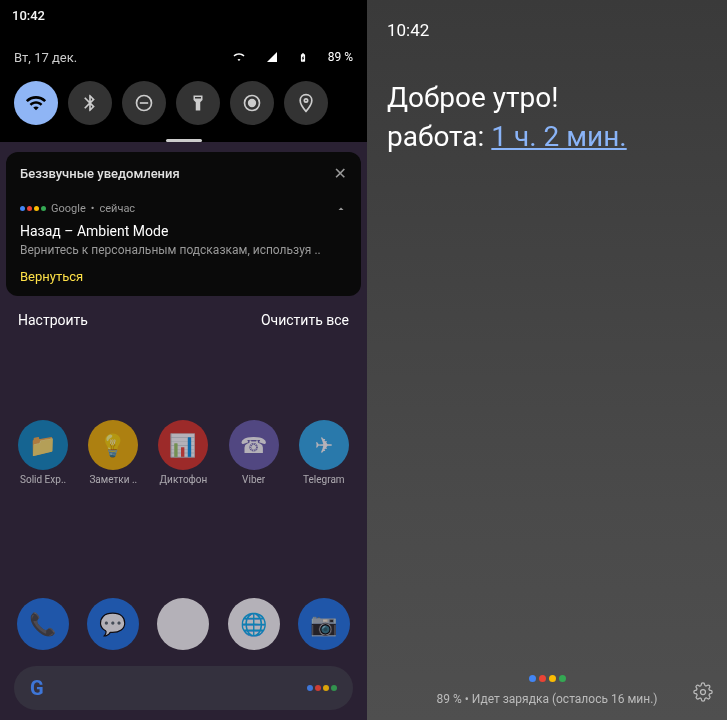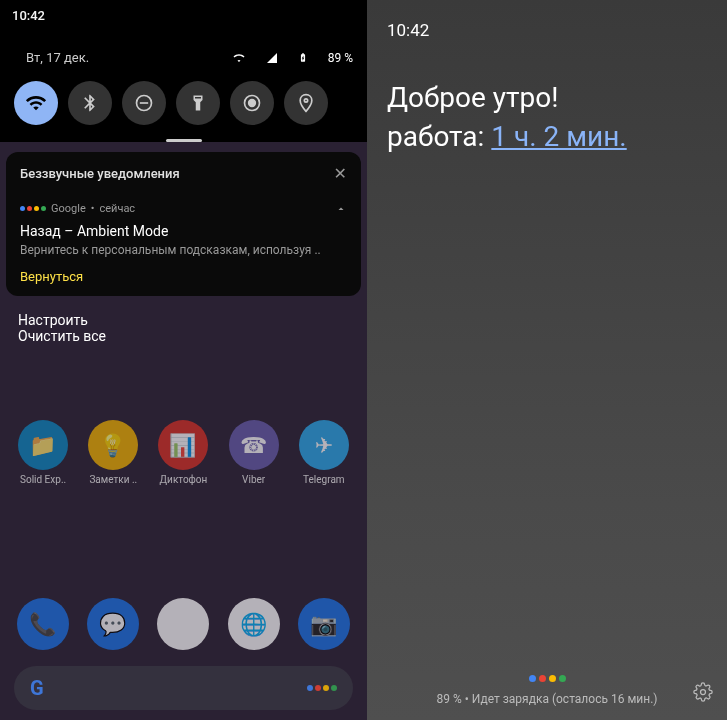--- a/index.html
+++ b/index.html
@@ -2,37 +2,37 @@
 <html><head>
   <meta charset="utf-8">
   <style>
     * { margin: 0; padding: 0; box-sizing: border-box; font-family: Roboto, Arial, sans-serif; }
     body { display: flex; width: 727px; height: 720px; overflow: hidden; }
     
     
     .left-panel { width: 367px; height: 720px; background: #2a2133; position: relative; }
     .left-status { position: absolute; top: 8px; left: 12px; color: #f5f5f5; font-size: 13px; font-weight: 500; }
     .left-header { background: #000; padding-top: 50px; }
-    .left-date-row { display: flex; justify-content: space-between; align-items: center; padding: 0 14px 10px; color: #ccc; font-size: 13px; margin-left: 12px; }
+    .left-date-row { display: flex; justify-content: space-between; align-items: flex-start; padding: 0 14px 10px; color: #ccc; font-size: 13px; }
     .status-icons { display: flex; gap: 20px; align-items: center; color: #fff; }
     .qs-row { display: flex; gap: 10px; padding: 6px 14px 12px; justify-content: flex-start; }
     .qs-btn { width: 44px; height: 44px; border-radius: 50%; background: #333; display: flex; align-items: center; justify-content: center; color: #ccc; }
     .qs-btn.active { background: #8fb5f5; color: #000; }
     .handle { width: 36px; height: 3px; background: #ccc; border-radius: 2px; margin: 2px auto 10px; }
     
     .silent-section { background: #0a0a0a; border-radius: 12px; margin: 4px 6px; padding: 12px 14px; }
     .silent-header { display: flex; justify-content: space-between; align-items: center; color: #e0e0e0; font-size: 13px; font-weight: 500; margin-bottom: 14px; }
     .notif-card { color: #e0e0e0; margin-top: 19px; }
     .notif-top { display: flex; align-items: center; gap: 6px; font-size: 11px; color: #999; margin-bottom: 8px; justify-content: space-between; }
     .notif-top-left { display: flex; align-items: center; gap: 5px; }
     .notif-title { font-size: 14px; color: #fff; margin-bottom: 4px; }
     .notif-body { font-size: 12px; color: #999; margin-bottom: 12px; white-space: nowrap; overflow: hidden; text-overflow: ellipsis; }
     .notif-action { font-size: 13px; color: #fde047; }
     
-    .actions-row { display: flex; justify-content: space-between; padding: 12px 18px; color: #fff; font-size: 14px; flex-direction: column; }
+    .actions-row { display: flex; justify-content: space-between; padding: 12px 18px; color: #fff; font-size: 14px; }
     
     .home-bg { position: absolute; top: 360px; left: 0; right: 0; bottom: 0; background: linear-gradient(#3a2f45 0%, #4a3555 50%, #2a1f35 100%); z-index: -1; }
     .home-bg::before { content:''; position:absolute; inset:0; background: radial-gradient(circle at 50% 20%, rgba(200,120,150,0.3), transparent 60%); }
     
     .app-grid { position: absolute; top: 420px; left: 0; right: 0; display: flex; justify-content: space-around; padding: 0 8px; }
     .app { display: flex; flex-direction: column; align-items: center; gap: 4px; width: 64px; opacity: 0.65; }
     .app-icon { width: 50px; height: 50px; border-radius: 50%; display: flex; align-items: center; justify-content: center; font-size: 22px; color: #fff; }
     .app-label { font-size: 10px; color: #eee; text-align: center; }
     
     .dock { position: absolute; bottom: 70px; left: 0; right: 0; display: flex; justify-content: space-around; padding: 0 8px; }

